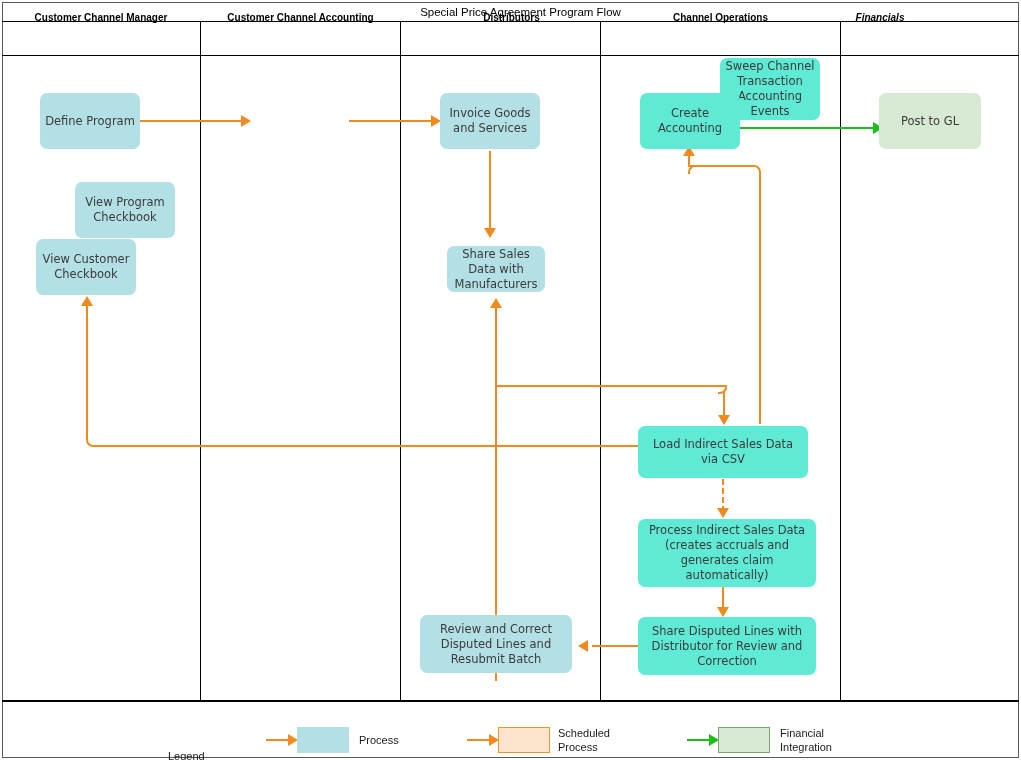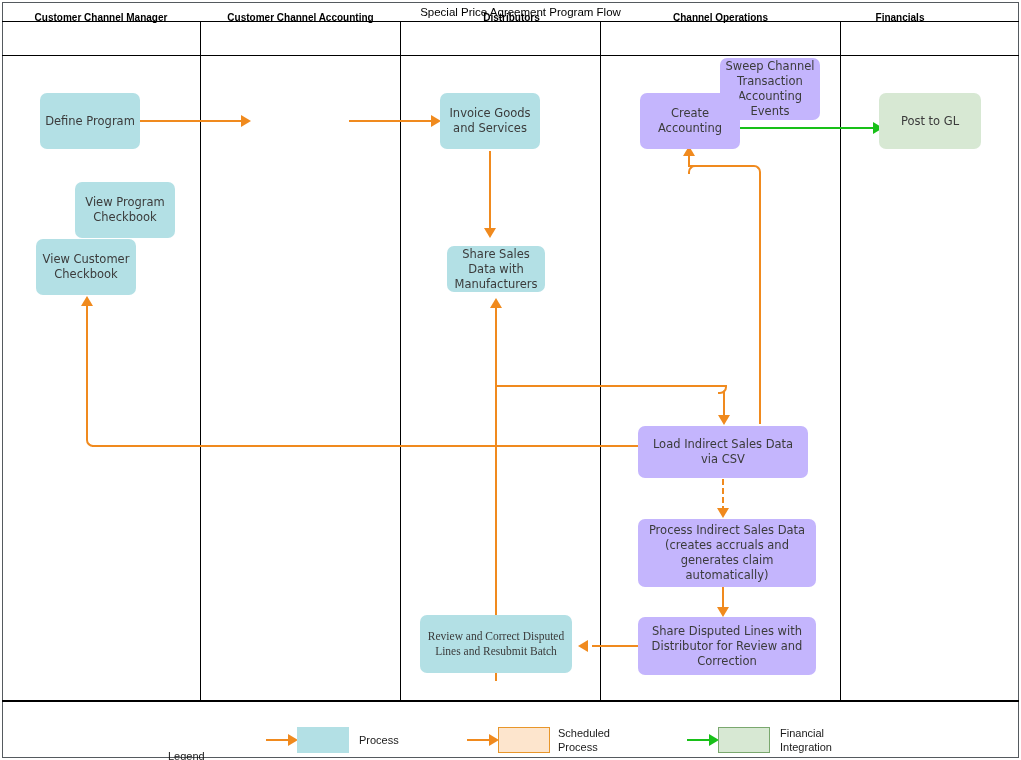--- a/index.html
+++ b/index.html
@@ -72,21 +72,21 @@
     align-items:center;
     justify-content:center;
     text-align:center;
     font-family:"DejaVu Sans", sans-serif;
     font-size:11.5px;
     line-height:15px;
     color:#3b3b3b;
     padding:2px 5px;
   }
   .node.process{ background:#b3e0e5; }
-  .node.scheduled{ background:#c4b5fd; }
+  .node.scheduled{ background:#5eead4; }
   .node.financial{ background:#d7e8d3; }
 
   
   .seg{ position:absolute; background:#f08a1e; }
   .seg.h{ height:2px; }
   .seg.v{ width:2px; }
   .seg.green{ background:#18c018; }
 
   .dash.v{
     position:absolute;
@@ -136,21 +136,21 @@
   <div class="frame"></div>
 
   <div class="title-bar">Special Price Agreement Program Flow</div>
 
   <div class="header-row"></div>
 
   <div class="lane-head" style="left:2px;width:198px;">Customer Channel Manager</div>
   <div class="lane-head" style="left:201px;width:199px;">Customer Channel Accounting</div>
   <div class="lane-head" style="left:412px;width:199px;">Distributors</div>
   <div class="lane-head" style="left:601px;width:239px;">Channel Operations</div>
-  <div class="lane-head" style="left:811px;width:178px;">Financials</div>
+  <div class="lane-head" style="left:791px;width:178px;font-style:italic;">Financials</div>
 
   <div class="lane-div" style="left:200px;height:679px;"></div>
   <div class="lane-div" style="left:400px;height:679px;"></div>
   <div class="lane-div" style="left:600px;height:679px;"></div>
   <div class="lane-div" style="left:840px;height:679px;"></div>
 
   <div class="legend-sep"></div>
 
   <div class="seg h" style="left:139px;top:120px;width:104px;"></div>
   <div class="arrow right" style="left:241px;top:115px;"></div>
@@ -198,21 +198,21 @@
 
   <div class="node process" style="left:75px;top:182px;width:100px;height:56px;">View Program Checkbook</div>
 
   <div class="node process" style="left:36px;top:239px;width:100px;height:56px;">View Customer Checkbook</div>
 
 
   <div class="node process" style="left:440px;top:93px;width:100px;height:56px;">Invoice Goods and Services</div>
 
   <div class="node process" style="left:447px;top:246px;width:98px;height:46px;">Share Sales Data with Manufacturers</div>
 
-  <div class="node process" style="left:420px;top:615px;width:152px;height:58px;font-family:Liberation Serif, serif;">Review and Correct Disputed Lines and Resubmit Batch</div>
+  <div class="node process" style="left:420px;top:615px;width:152px;height:58px;">Review and Correct Disputed Lines and Resubmit Batch</div>
 
   <div class="node scheduled" style="left:720px;top:58px;width:100px;height:62px;">Sweep Channel Transaction Accounting Events</div>
 
   <div class="node scheduled" style="left:640px;top:93px;width:100px;height:56px;">Create Accounting</div>
 
   <div class="node scheduled" style="left:638px;top:426px;width:170px;height:52px;">Load Indirect Sales Data via CSV</div>
 
   <div class="node scheduled" style="left:638px;top:519px;width:178px;height:68px;">Process Indirect Sales Data (creates accruals and generates claim automatically)</div>
 
   <div class="node scheduled" style="left:638px;top:617px;width:178px;height:58px;">Share Disputed Lines with Distributor for Review and Correction</div>

